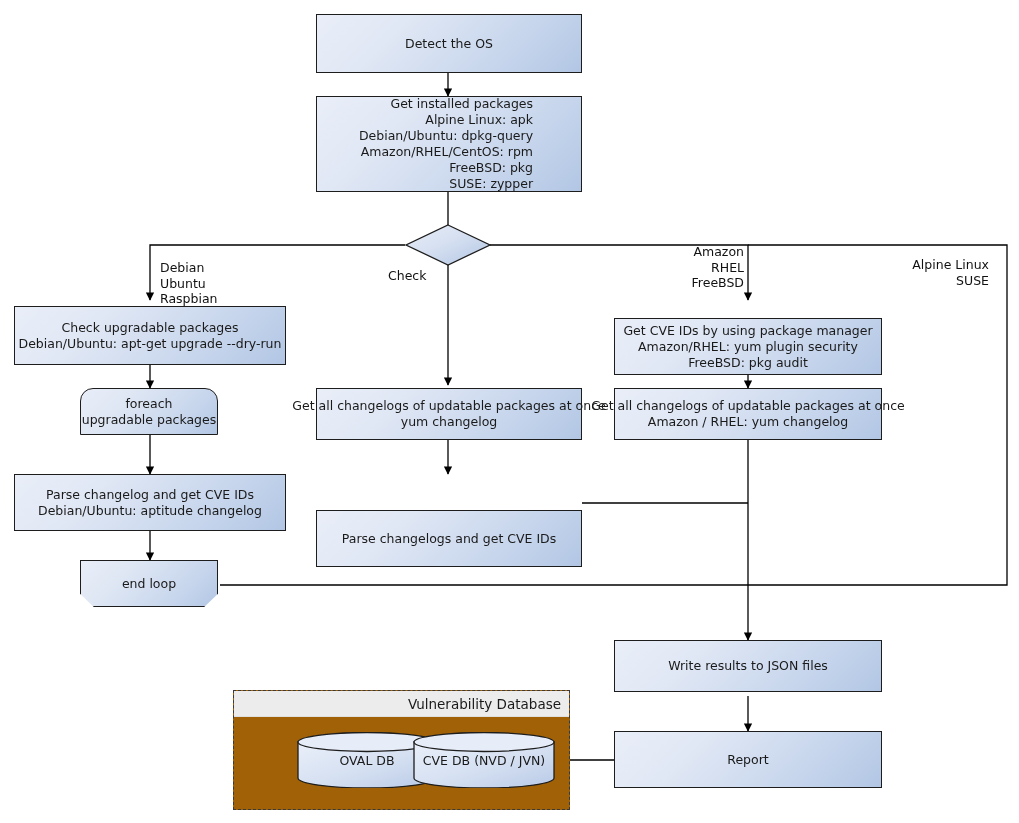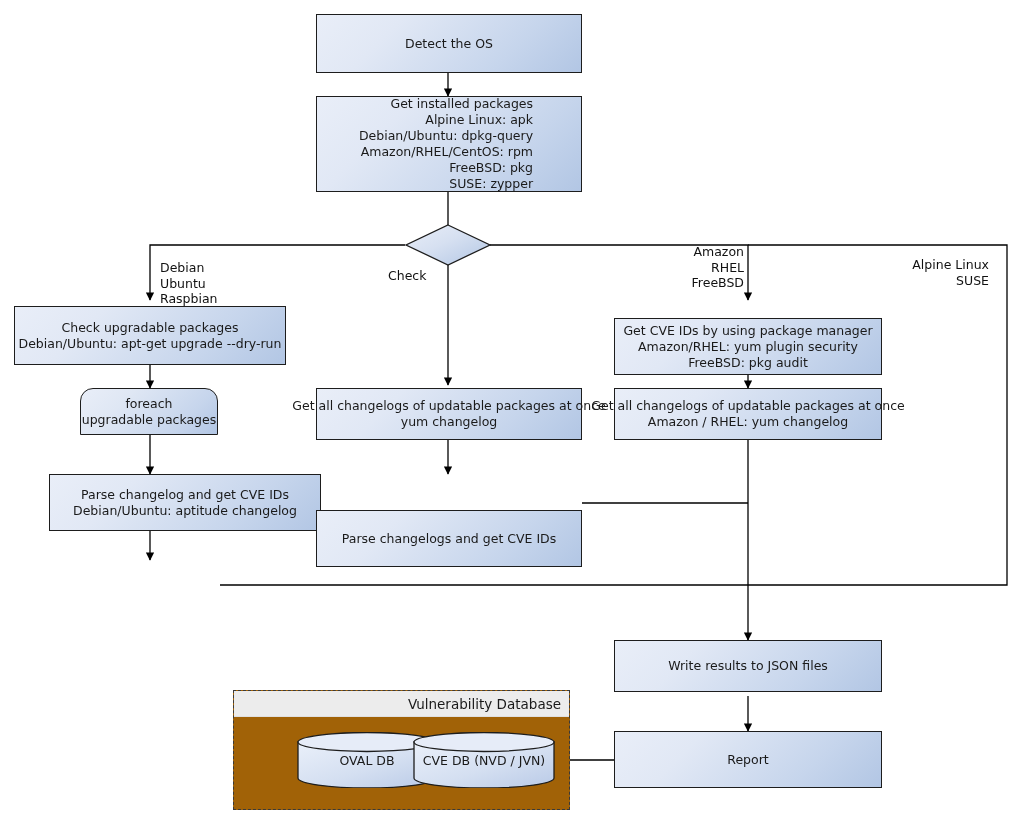--- a/index.html
+++ b/index.html
@@ -186,27 +186,30 @@
     </span>
   </div>
 
   <div class="node loop-start text-center" style="left:80px; top:388px; width:138px; height:47px;">
     <span>
       <span>foreach</span><br>
       <span>upgradable  packages</span>
     </span>
   </div>
 
-  <div class="node proc text-center" style="left:14px; top:474px; width:272px; height:57px;margin-left:35px;">
+  <div class="node proc text-center" style="left:14px; top:474px; width:272px; height:57px;">
     <span>
       <span>Parse changelog and get  CVE IDs</span><br>
       <span>Debian/Ubuntu: aptitude changelog</span>
     </span>
   </div>
 
+  <div class="node loop-end text-center" style="left:80px; top:560px; width:138px; height:47px;">
+    <span>end loop</span>
+  </div>
 
   <div class="node proc text-center overflowtxt" style="left:316px; top:388px; width:266px; height:52px;">
     <span>
       <span>Get all changelogs of updatable packages at once</span><br>
       <span>yum changelog</span>
     </span>
   </div>
 
   <div class="node proc text-center" style="left:316px; top:474px; width:266px; height:57px;margin-top:36px;">
     <span>Parse changelogs and get CVE IDs</span>

